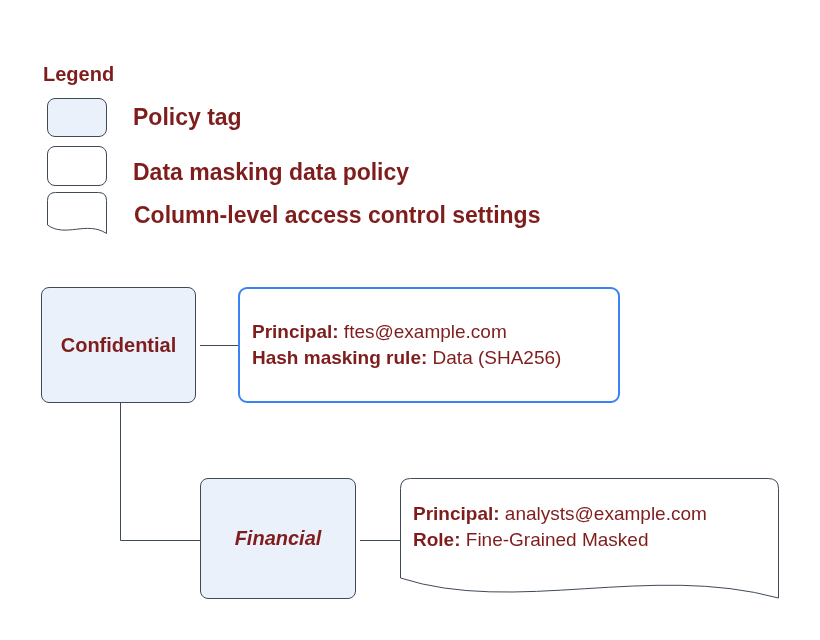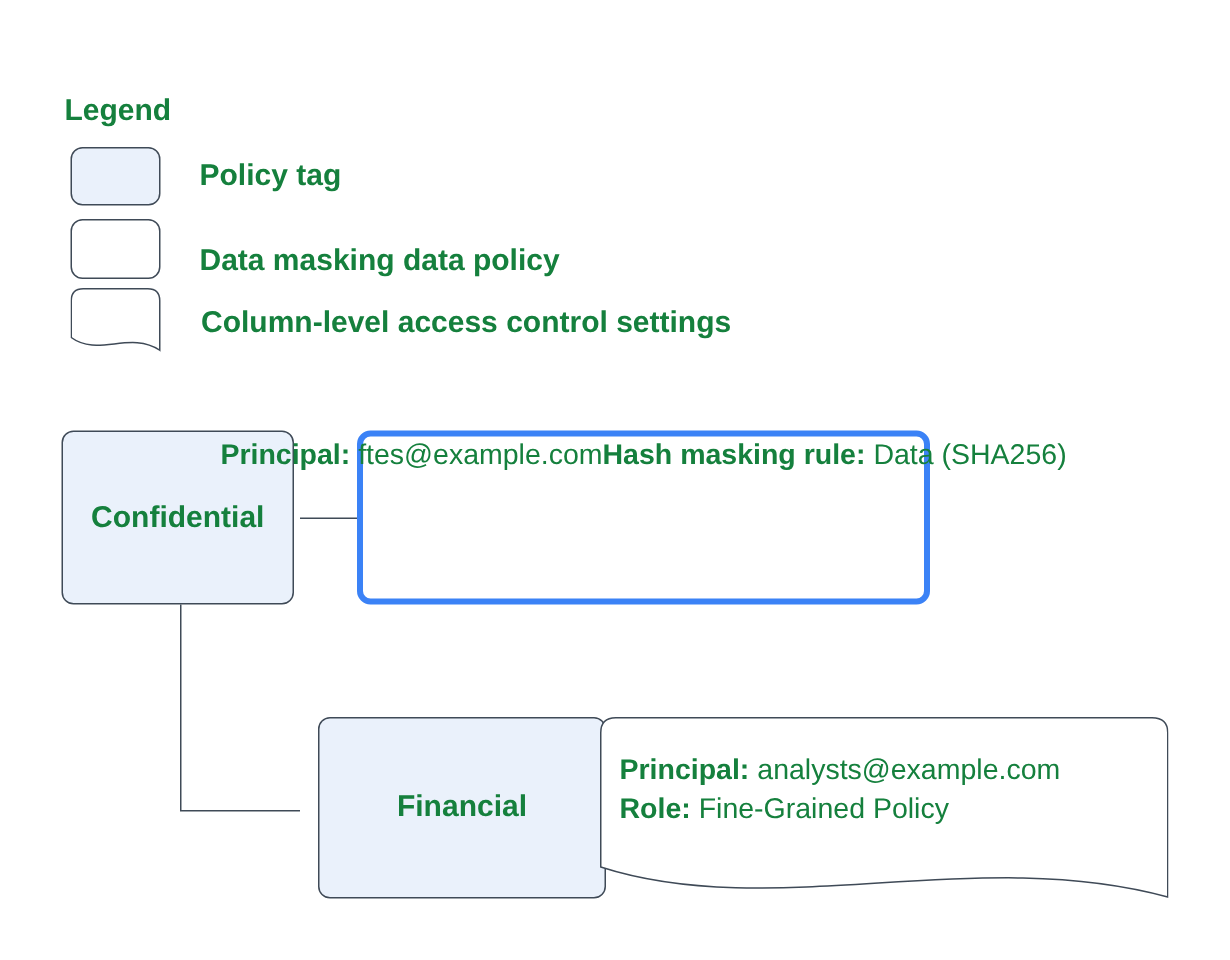--- a/index.html
+++ b/index.html
@@ -3,21 +3,21 @@
 <meta charset="utf-8">
 <style>
   * { margin: 0; padding: 0; box-sizing: border-box; }
   html, body { background: #ffffff; }
   .canvas {
     position: relative;
     width: 820px;
     height: 640px;
     background: #ffffff;
     font-family: "Liberation Sans", sans-serif;
-    color: #15803d;
+    color: #7f1d1d;
     overflow: hidden;
   }
   .legend-title {
     position: absolute;
     left: 43px;
     top: 63px;
     font-size: 20px;
     font-weight: 700;
   }
   .legend-row {
@@ -33,51 +33,51 @@
     flex: 0 0 auto;
     width: 60px;
     border: 1px solid #3f4a57;
     border-radius: 8px;
   }
   .swatch.blue  { height: 39px; background: #eaf1fb; }
   .swatch.white { height: 40px; background: #ffffff; }
   .swatch-svg { flex: 0 0 auto; display: block; }
   .legend-label {
     margin-left: 26px;
-    font-size: 20px;
+    font-size: 23px;
     font-weight: 700;
     white-space: nowrap;
   }
   .connectors {
     position: absolute;
     left: 0; top: 0;
     width: 820px; height: 640px;
   }
   .node {
     position: absolute;
     display: flex;
     align-items: center;
     justify-content: center;
     background: #eaf1fb;
     border: 1px solid #3f4a57;
     border-radius: 8px;
     font-size: 20px;
     font-weight: 700;
   }
   .node-confidential { left: 41px;  top: 287px; width: 155px; height: 116px; }
-  .node-financial    { left: 212px; top: 478px; width: 192px; height: 121px; }
+  .node-financial    { left: 200px; top: 478px; width: 156px; height: 121px; font-style: italic; }
   .detail-box {
     position: absolute;
     left: 238px; top: 287px;
     width: 382px; height: 116px;
     background: #ffffff;
-    border: 4px solid #3b82f6;
+    border: 2px solid #3b82f6;
     border-radius: 9px;
     display: flex;
-    flex-direction: row;
+    flex-direction: column;
     justify-content: center;
     padding: 0 12px;
   }
   .detail-line {
     font-size: 19px;
     line-height: 26px;
     white-space: nowrap;
   }
   .b { font-weight: 700; }
   .doc-shape {
@@ -133,17 +133,17 @@
   <div class="node node-financial">
     <span>Financial</span>
   </div>
 
   <div class="doc-shape">
     <svg width="379" height="127" viewBox="0 0 379 127">
       <path d="M 0.5,100 L 0.5,10.5 Q 0.5,0.5 10.5,0.5 L 368,0.5 Q 378.5,0.5 378.5,10.5 L 378.5,120 C 250,85 115,137 0.5,100 Z" fill="#ffffff" stroke="#3f4a57" stroke-width="1"></path>
     </svg>
     <div class="doc-text">
       <div class="detail-line"><span class="b">Principal:</span> <span>analysts@example.com</span></div>
-      <div class="detail-line"><span class="b">Role:</span> <span>Fine-Grained Policy</span></div>
+      <div class="detail-line"><span class="b">Role:</span> <span>Fine-Grained Masked</span></div>
     </div>
   </div>
 
 </div>
 
 </body></html>

